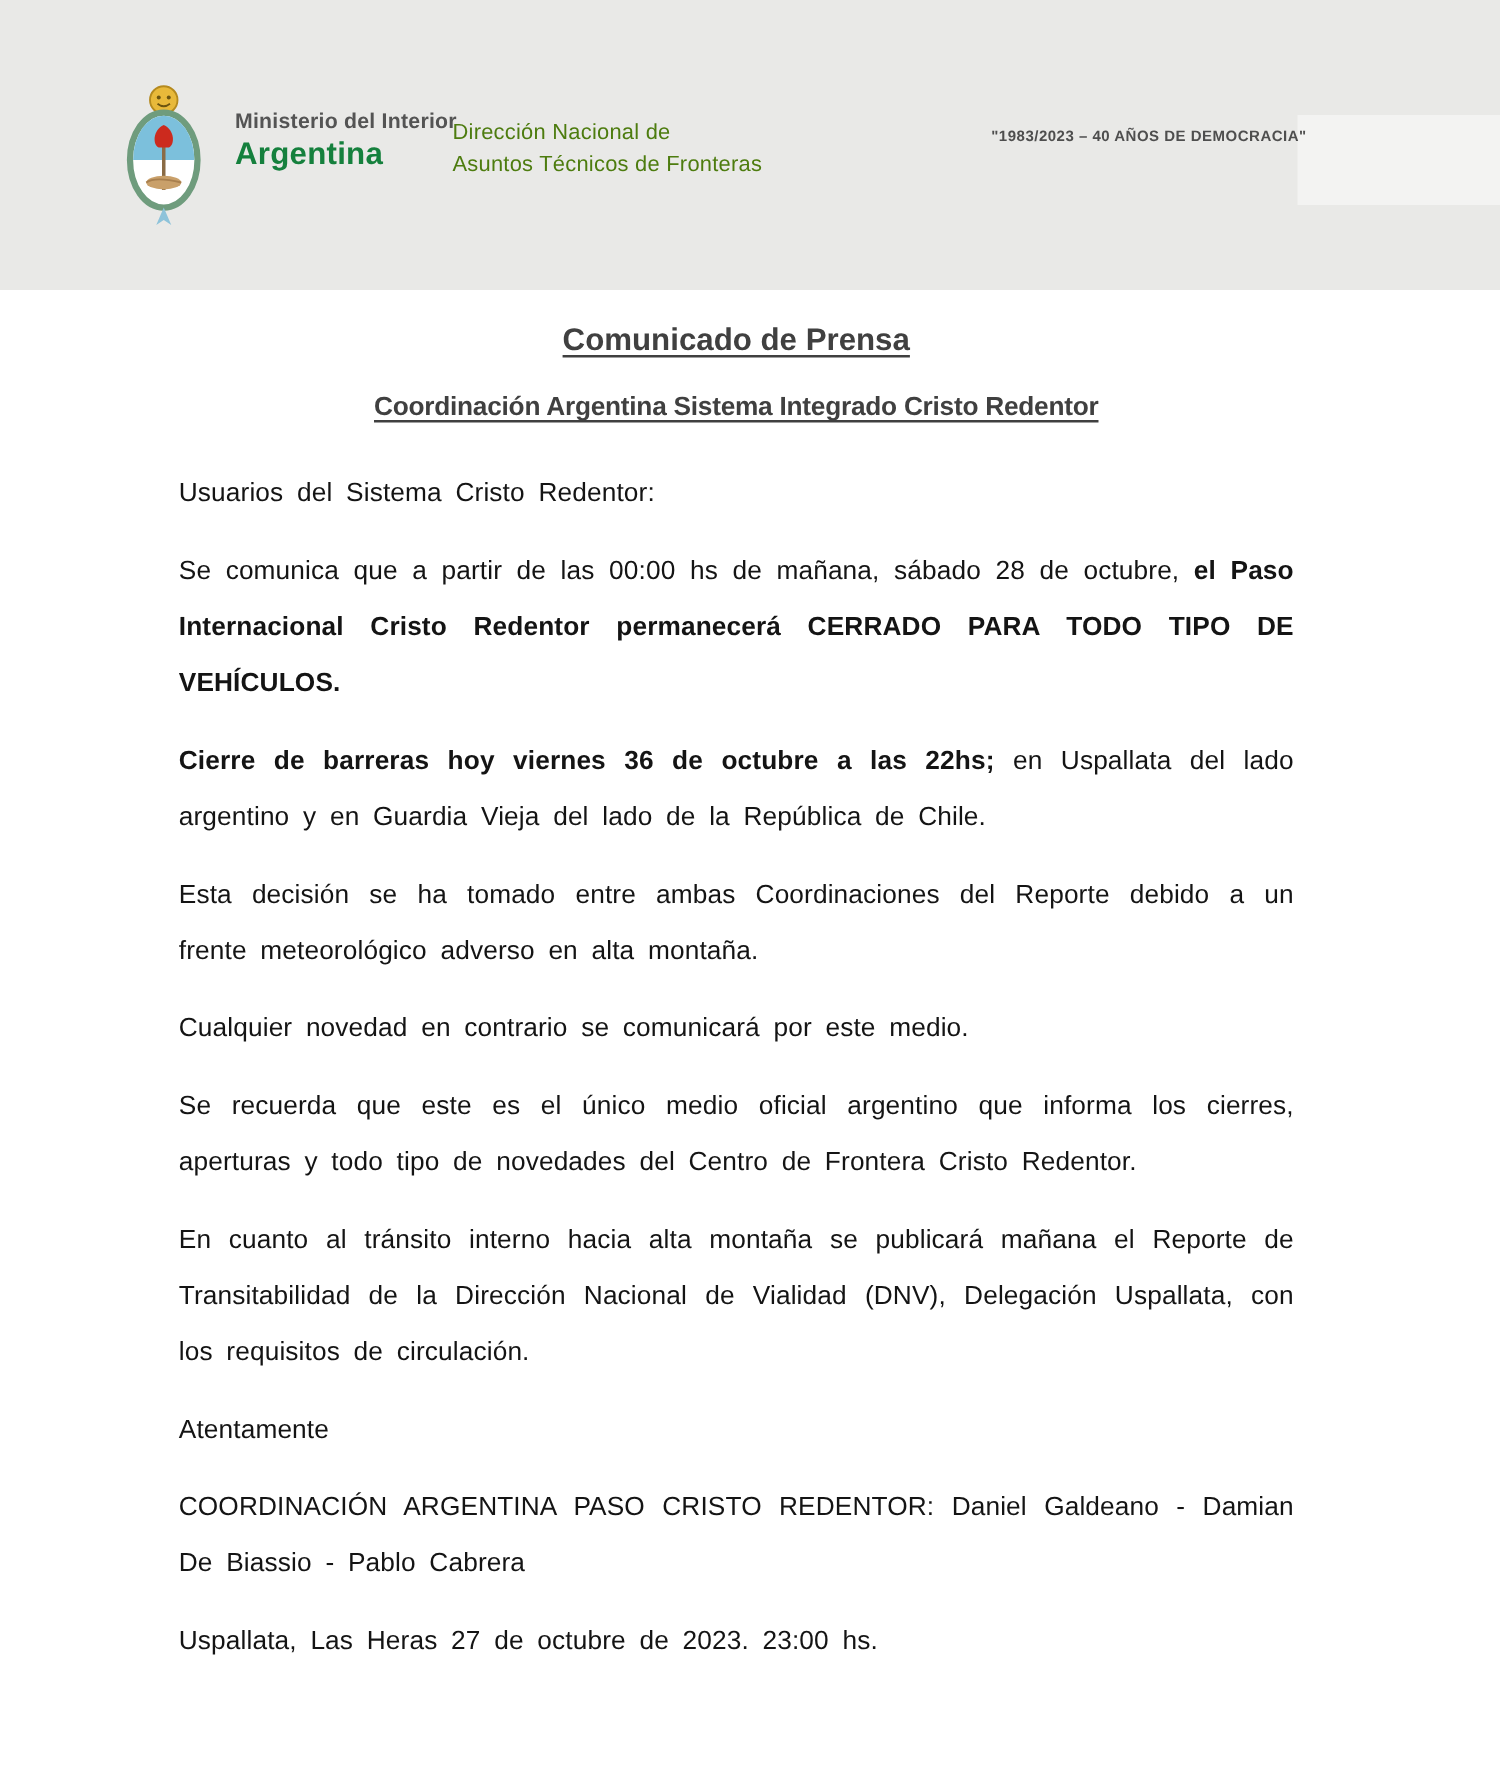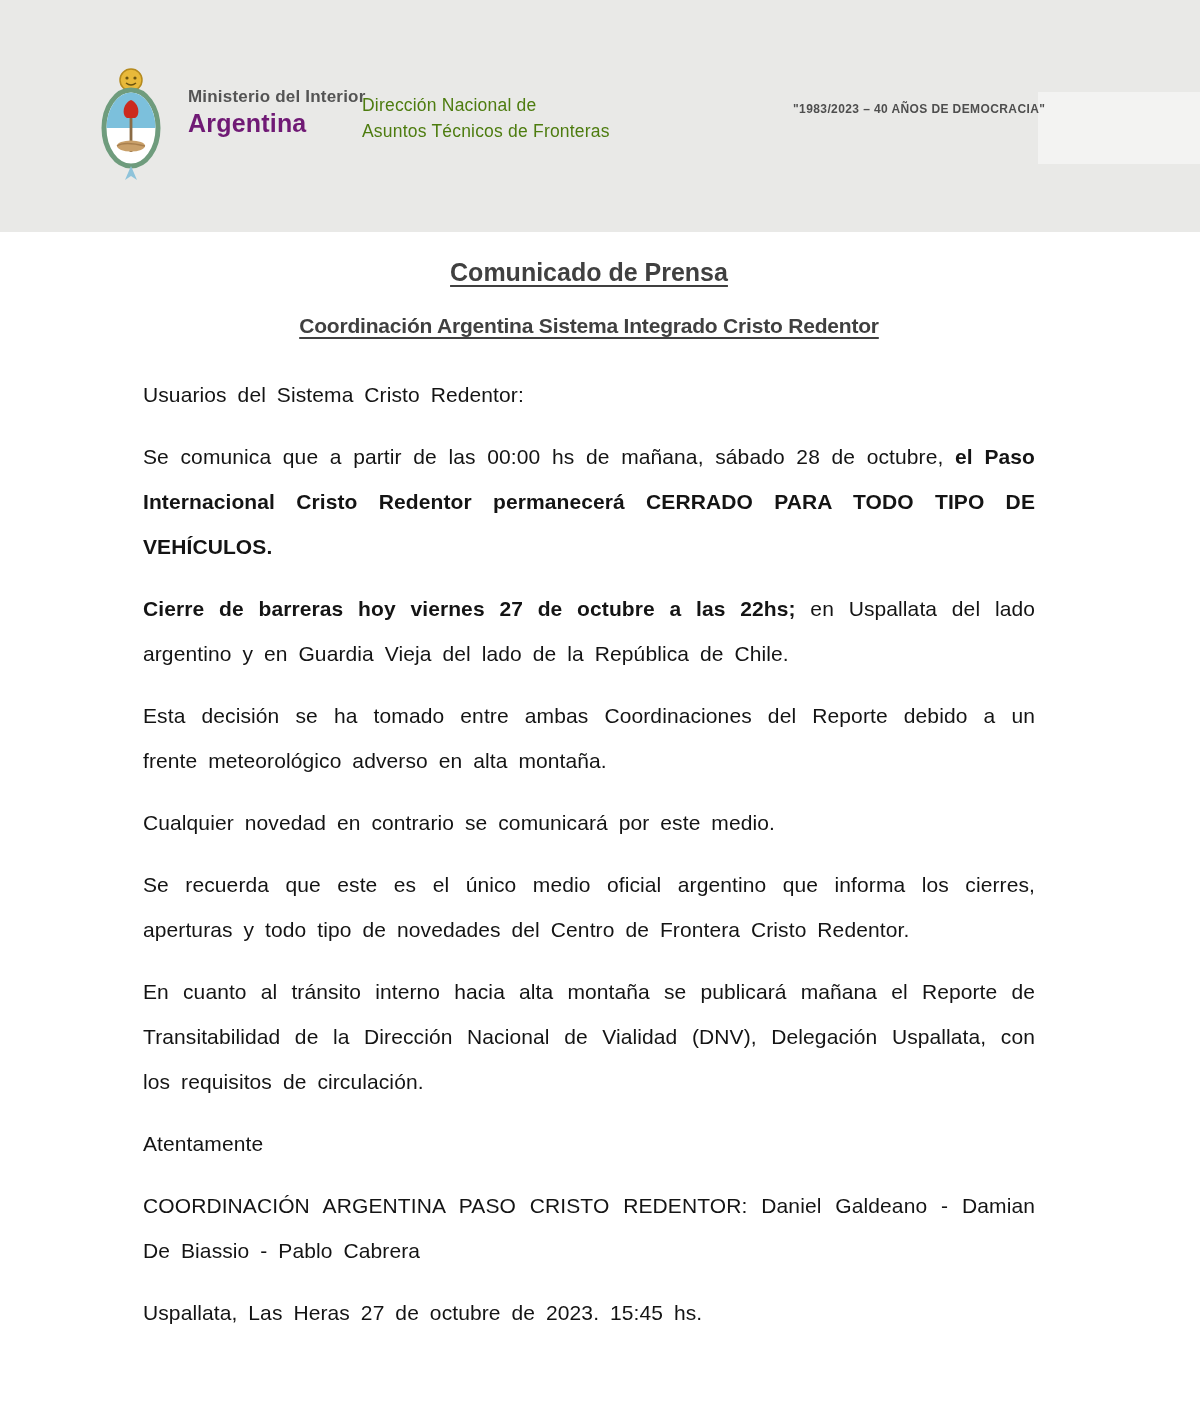--- a/index.html
+++ b/index.html
@@ -46,21 +46,21 @@
   }
   .ministry-name {
     font-size: 17px;
     font-weight: bold;
     color: #545454;
     letter-spacing: 0.2px;
   }
   .ministry-country {
     font-size: 25px;
     font-weight: bold;
-    color: #701a75;
+    color: #15803d;
     margin-top: 6px;
     letter-spacing: 0.2px;
   }
   .division-block {
     position: absolute;
     left: 362px;
     top: 92px;
     font-size: 17.5px;
     color: #4d7c0f;
     line-height: 26px;
@@ -157,22 +157,22 @@
 
   <div class="motto">"1983/2023 – 40 AÑOS DE DEMOCRACIA"</div>
 </div>
 
 <div class="doc">
   <h1 class="doc-title level1">Comunicado de Prensa</h1>
   <h2 class="doc-title level2">Coordinación Argentina Sistema Integrado Cristo Redentor</h2>
   <div class="doc-body" id="doc-body">
       <p><span>Usuarios del Sistema Cristo Redentor:</span></p>
       <p><span>Se comunica que a partir de las 00:00 hs de mañana, sábado 28 de octubre, </span><span class="b">el Paso Internacional Cristo Redentor permanecerá CERRADO PARA TODO TIPO DE VEHÍCULOS.</span></p>
-      <p><span class="b">Cierre de barreras hoy viernes 27 de octubre a las 22hs;</span><span> en Uspallata del lado argentino y en Guardia Vieja del lado de la República de Chile.</span></p>
+      <p><span class="b">Cierre de barreras hoy viernes 36 de octubre a las 22hs;</span><span> en Uspallata del lado argentino y en Guardia Vieja del lado de la República de Chile.</span></p>
       <p><span>Esta decisión se ha tomado entre ambas Coordinaciones del Reporte debido a un frente meteorológico adverso en alta montaña.</span></p>
       <p><span>Cualquier novedad en contrario se comunicará por este medio.</span></p>
       <p><span>Se recuerda que este es el único medio oficial argentino que informa los cierres, aperturas y todo tipo de novedades del Centro de Frontera Cristo Redentor.</span></p>
       <p><span>En cuanto al tránsito interno hacia alta montaña se publicará mañana el Reporte de Transitabilidad de la Dirección Nacional de Vialidad (DNV), Delegación Uspallata, con los requisitos de circulación.</span></p>
       <p><span>Atentamente</span></p>
       <p><span>COORDINACIÓN ARGENTINA PASO CRISTO REDENTOR: Daniel Galdeano - Damian De Biassio - Pablo Cabrera</span></p>
-      <p><span>Uspallata, Las Heras 27 de octubre de 2023. 15:45 hs.</span></p>
+      <p><span>Uspallata, Las Heras 27 de octubre de 2023. 23:00 hs.</span></p>
     </div>
 </div>
 
 </body></html>

